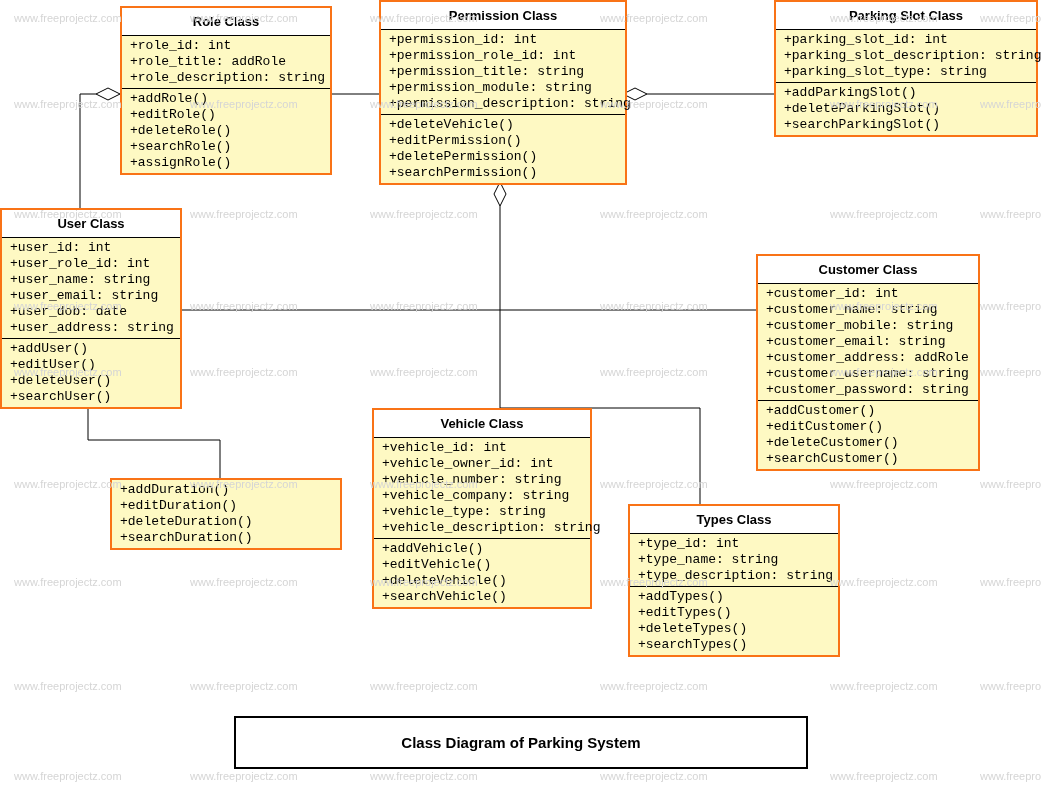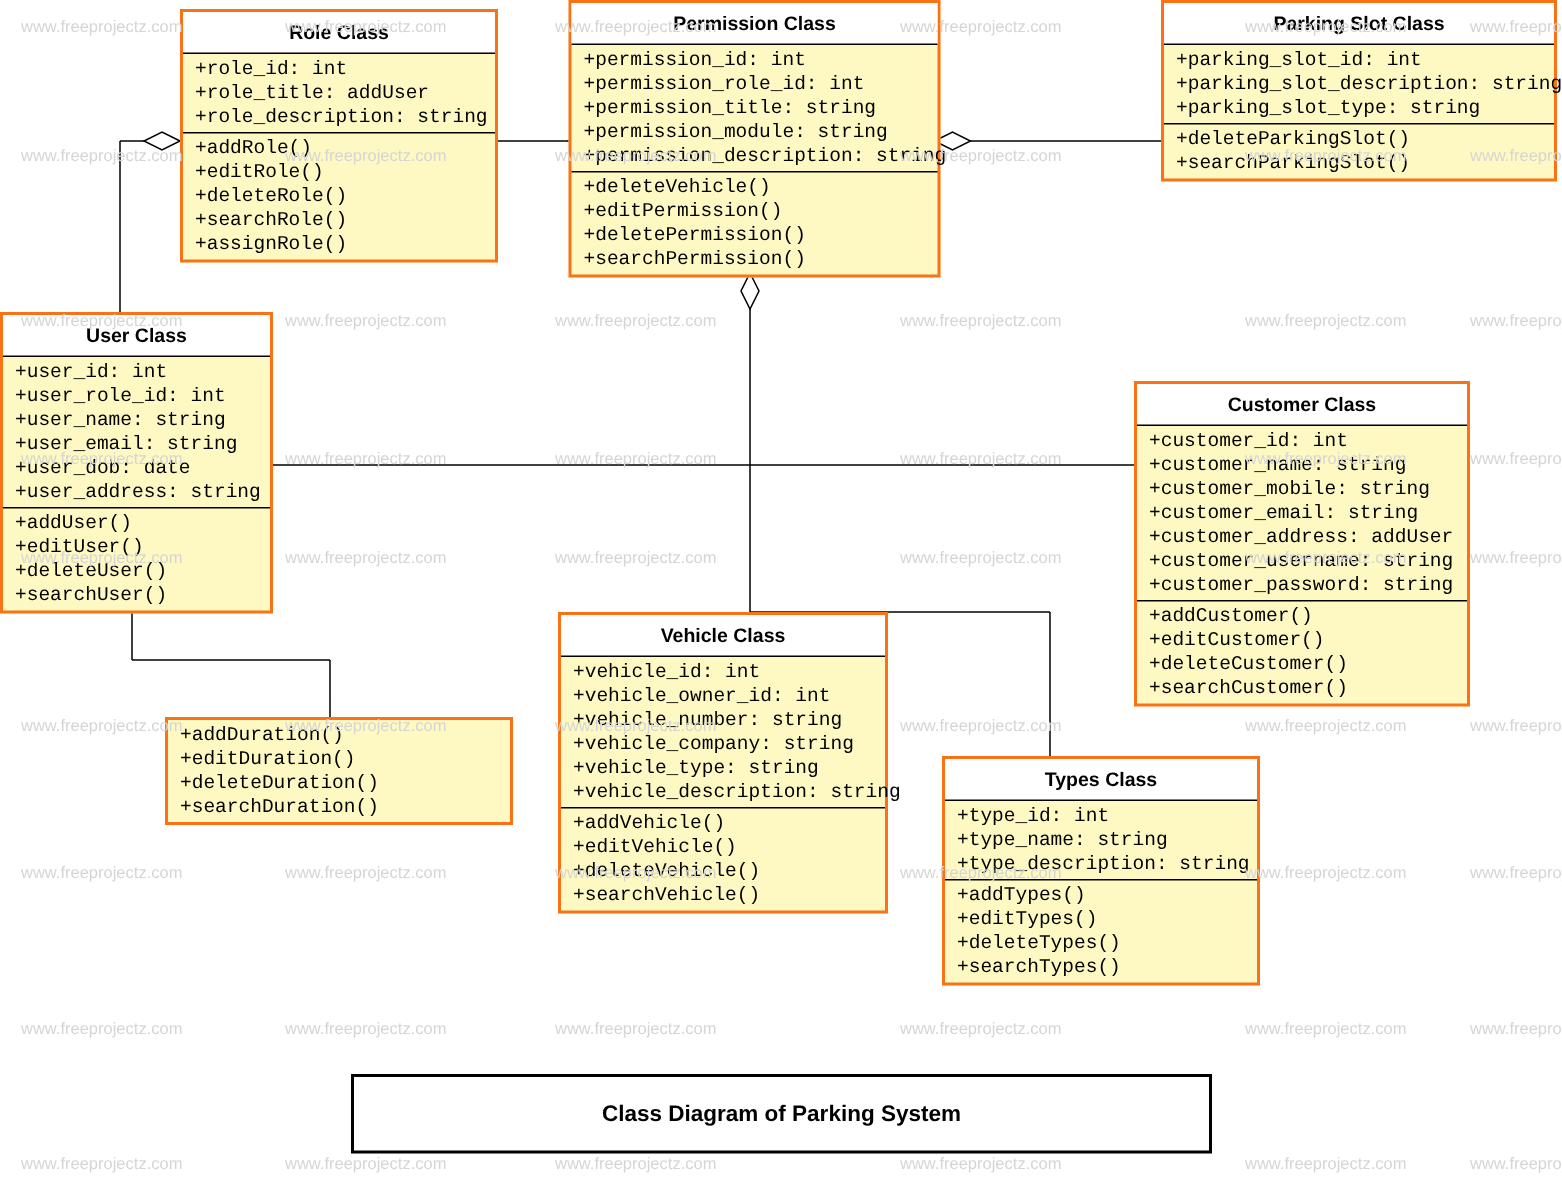--- a/index.html
+++ b/index.html
@@ -51,21 +51,21 @@
     <line class="conn" x1="500" y1="408" x2="700" y2="408"></line>
     <line class="conn" x1="700" y1="408" x2="700" y2="504"></line>
 
     <line class="conn" x1="88" y1="310" x2="88" y2="402"></line>
   </svg>
 
   <div class="class-box" style="left:120px;top:6px;width:208px">
     <div class="class-title">Role Class</div>
     <div class="section">
         <div>+role_id: int</div>
-        <div>+role_title: addUser</div>
+        <div>+role_title: addRole</div>
         <div>+role_description: string</div>
       </div>
     <div class="section">
         <div>+addRole()</div>
         <div>+editRole()</div>
         <div>+deleteRole()</div>
         <div>+searchRole()</div>
         <div>+assignRole()</div>
       </div>
   </div>
@@ -88,20 +88,21 @@
   </div>
 
   <div class="class-box" style="left:774px;top:0px;width:260px">
     <div class="class-title">Parking Slot Class</div>
     <div class="section">
         <div>+parking_slot_id: int</div>
         <div>+parking_slot_description: string</div>
         <div>+parking_slot_type: string</div>
       </div>
     <div class="section">
+        <div>+addParkingSlot()</div>
         <div>+deleteParkingSlot()</div>
         <div>+searchParkingSlot()</div>
       </div>
   </div>
 
   <div class="class-box" style="left:0px;top:208px;width:178px">
     <div class="class-title">User Class</div>
     <div class="section">
         <div>+user_id: int</div>
         <div>+user_role_id: int</div>
@@ -118,21 +119,21 @@
       </div>
   </div>
 
   <div class="class-box" style="left:756px;top:254px;width:220px">
     <div class="class-title">Customer Class</div>
     <div class="section">
         <div>+customer_id: int</div>
         <div>+customer_name: string</div>
         <div>+customer_mobile: string</div>
         <div>+customer_email: string</div>
-        <div>+customer_address: addUser</div>
+        <div>+customer_address: addRole</div>
         <div>+customer_username: string</div>
         <div>+customer_password: string</div>
       </div>
     <div class="section">
         <div>+addCustomer()</div>
         <div>+editCustomer()</div>
         <div>+deleteCustomer()</div>
         <div>+searchCustomer()</div>
       </div>
   </div>

